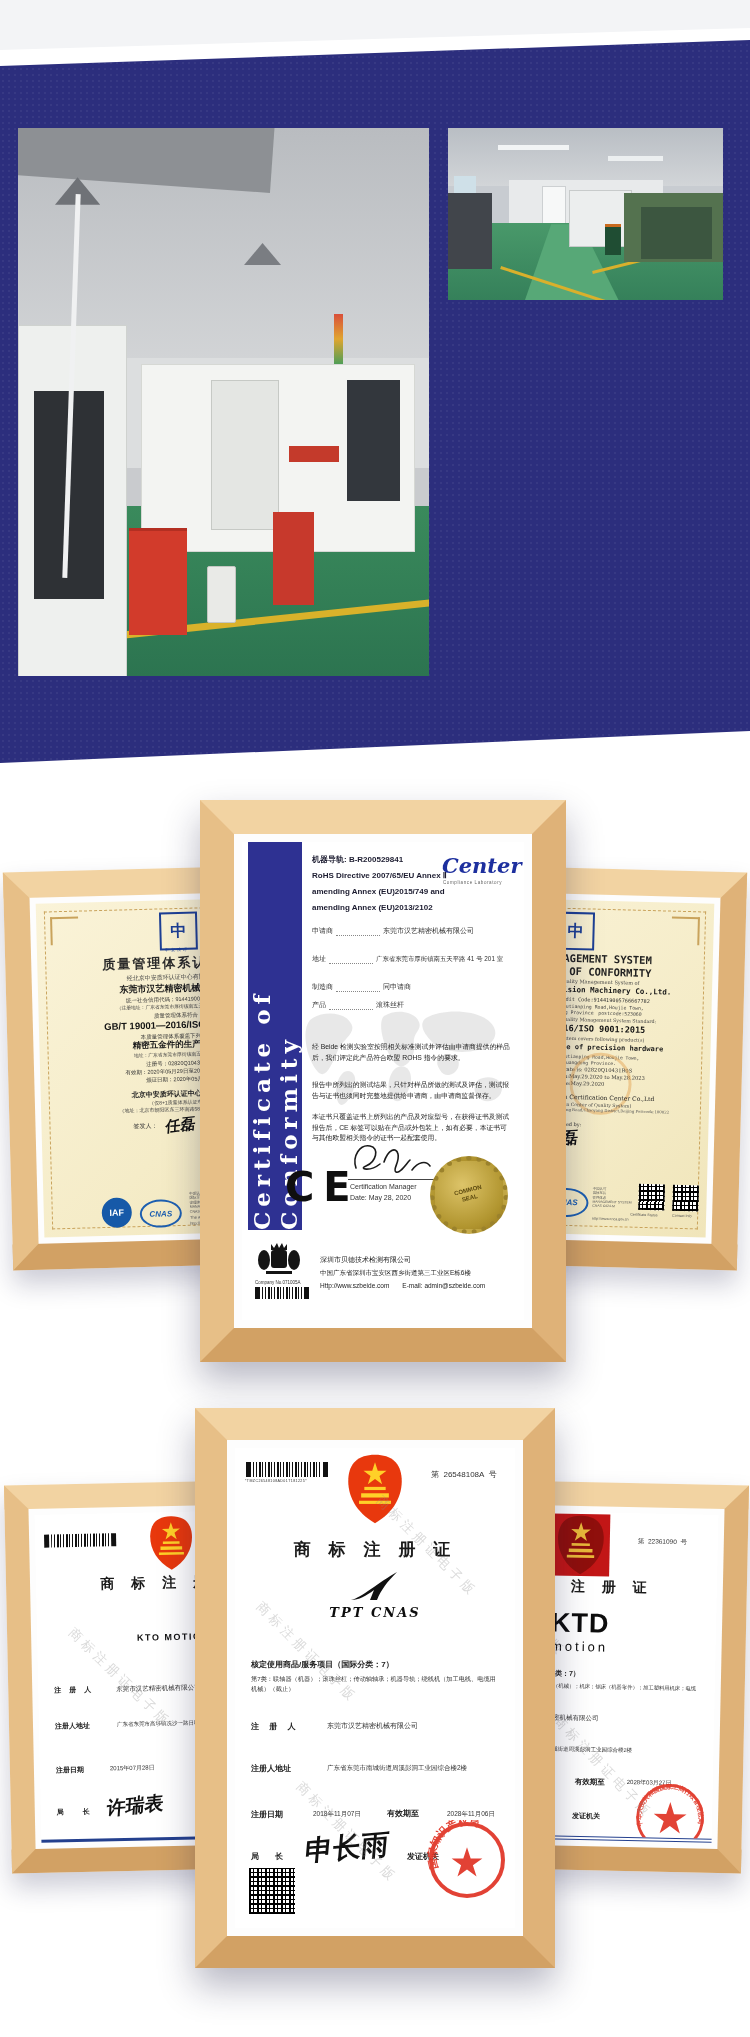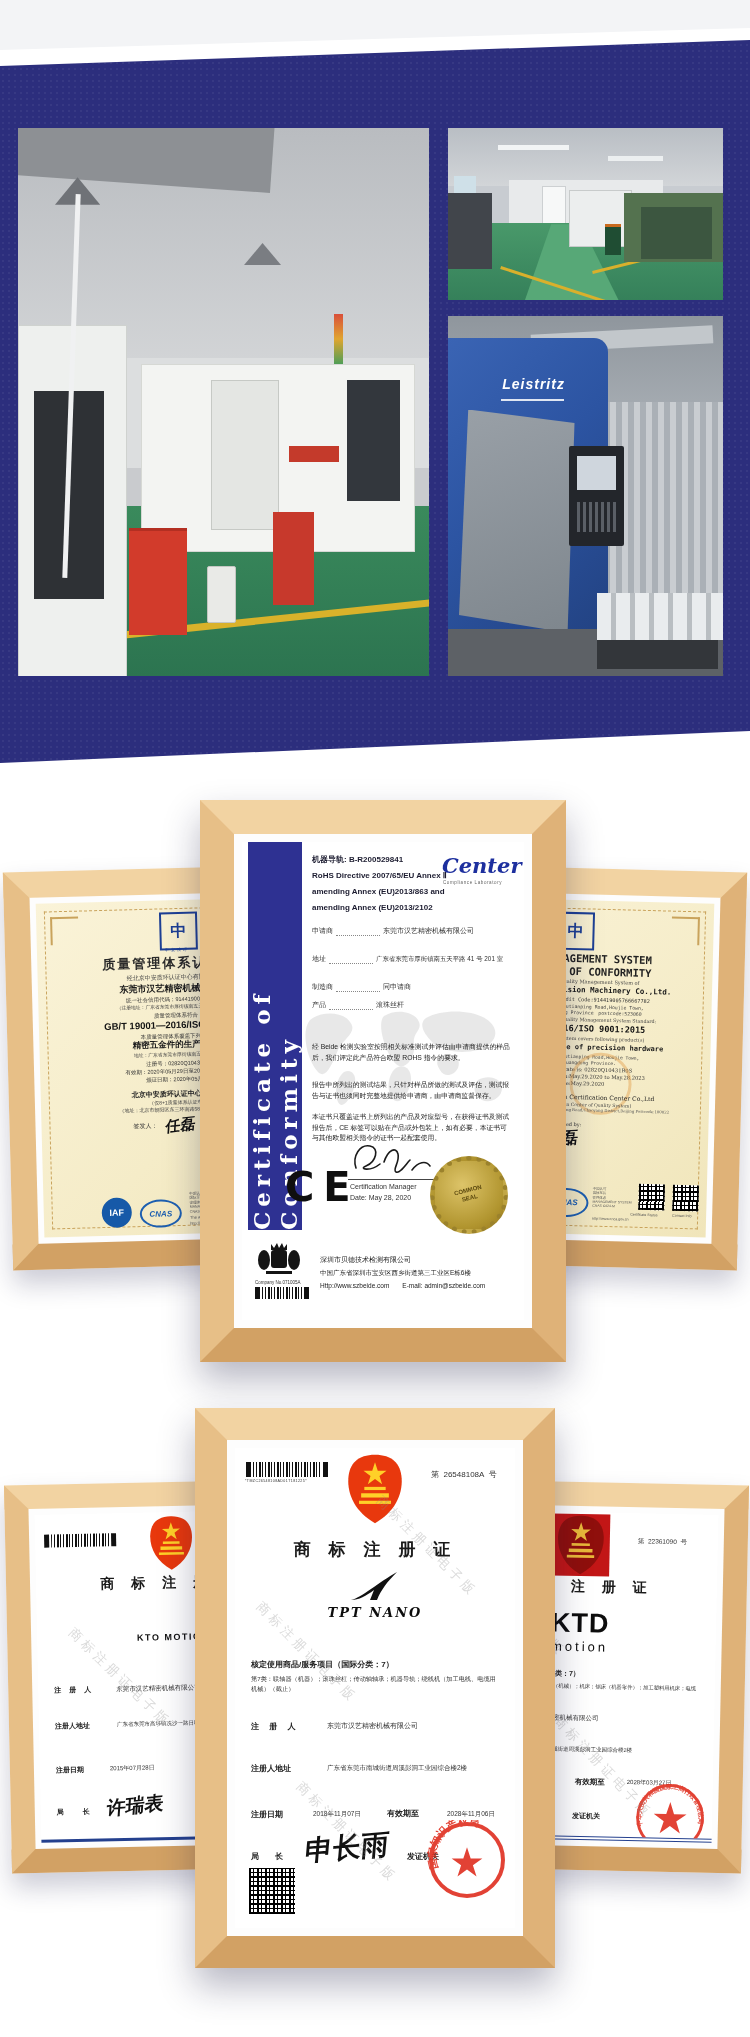--- a/index.html
+++ b/index.html
@@ -88,37 +88,20 @@
       <div class="L" style="left:28%;bottom:0;width:34%;height:44%;background:#57a877;clip-path:polygon(28% 0,60% 0,100% 100%,0 100%);"></div>
       <div class="L" style="left:18%;bottom:8%;width:40%;height:3px;background:#d9b02c;transform:rotate(18deg);"></div>
       <div class="L" style="left:52%;bottom:22%;width:36%;height:3px;background:#d9b02c;transform:rotate(-14deg);"></div>
       <div class="L" style="left:0;top:38%;width:16%;height:44%;background:#41454b;"></div>
       <div class="L" style="left:44%;top:36%;width:22%;height:32%;background:#eceeee;border:1px solid #c8cbcb;"></div>
       <div class="L" style="left:64%;top:38%;width:36%;height:40%;background:#54724f;"></div>
       <div class="L" style="left:70%;top:46%;width:26%;height:30%;background:#3c5640;"></div>
       <div class="L" style="left:57%;top:56%;width:6%;height:16%;background:#1f4d33;border-top:3px solid #c96a1e;"></div>
     </div>
 
-    <div class="ph" style="left:448px;top:316px;width:275px;height:360px;background:#9ba1a7;">
-      <div class="L" style="left:0;top:0;width:100%;height:32%;background:linear-gradient(180deg,#8f969d,#aab0b6);"></div>
-      <div class="L" style="left:30%;top:4%;width:66%;height:5%;background:#c2c7cb;transform:rotate(-3deg);"></div>
-      <div class="L" style="right:0;top:24%;width:50%;height:54%;background:repeating-linear-gradient(90deg,#c9cdd1 0 6px,#aab0b6 6px 12px);"></div>
-      <div class="L" style="left:0;top:6%;width:58%;height:90%;background:linear-gradient(135deg,#3a64b4 0%,#2c54a2 45%,#21407e 100%);border-radius:0 14px 8px 0;">
-        <div class="t" style="left:34%;top:12%;color:#fff;font-style:italic;font-weight:bold;font-size:14px;letter-spacing:1px;">Leistritz</div>
-        <div class="L" style="left:33%;top:19%;width:40%;height:2px;background:#dfe6f2;"></div>
-      </div>
-      <div class="L" style="left:4%;top:26%;width:42%;height:62%;background:linear-gradient(160deg,#99a0a7,#7e868d);clip-path:polygon(8% 0,100% 6%,94% 100%,0 92%);"></div>
-      <div class="L" style="left:44%;top:36%;width:20%;height:28%;background:#23262b;border-radius:2px;">
-        <div class="L" style="left:15%;top:10%;width:70%;height:34%;background:#cfd6dd;"></div>
-        <div class="L" style="left:15%;top:56%;width:70%;height:30%;background:repeating-linear-gradient(90deg,#5a5f66 0 3px,#23262b 3px 6px);"></div>
-      </div>
-      <div class="L" style="left:0;bottom:0;width:100%;height:13%;background:#5d6166;"></div>
-      <div class="L" style="right:0;bottom:10%;width:46%;height:13%;background:repeating-linear-gradient(90deg,#e9ecee 0 14px,#b9bec2 14px 19px);"></div>
-      <div class="L" style="right:2%;bottom:2%;width:44%;height:8%;background:#33363a;"></div>
-    </div>
   </div>
 
   <div class="frame" style="left:8px;top:868px;width:344px;height:398px;border-width:26px;transform:rotate(-1.5deg);z-index:2;">
     <div class="paper cream" style="inset:6px;">
       <div class="goldline" style="inset:8px;"></div>
       <div class="cornerTL" style="left:14px;top:14px;"></div>
       <div class="cornerBR" style="right:14px;bottom:14px;"></div>
       <div class="L" style="left:123px;top:12px;width:34px;height:34px;border:2px solid #1d3f94;display:flex;align-items:center;justify-content:center;">
         <span style="color:#1d3f94;font-weight:bold;font-size:16px;font-family:'DejaVu Serif',serif;">中</span>
       </div>
@@ -223,21 +206,21 @@
           <path d="M186 78 C196 72 210 76 210 86 C210 96 198 102 190 98 C182 94 180 84 186 78 Z"></path>
         </g>
       </svg>
 
       <div class="banner" style="left:6px;top:0;width:54px;height:388px;">
         <span>Certificate of Conformity</span>
       </div>
 
       <div class="t" style="left:70px;top:13px;font-size:8px;font-weight:bold;color:#1c1c30;">机器导轨: B-R200529841</div>
       <div class="t" style="left:70px;top:29px;font-size:8px;font-weight:bold;color:#1c1c30;">RoHS Directive 2007/65/EU Annex Ⅱ</div>
-      <div class="t" style="left:70px;top:45px;font-size:8px;font-weight:bold;color:#1c1c30;">amending Annex (EU)2013/863 and</div>
+      <div class="t" style="left:70px;top:45px;font-size:8px;font-weight:bold;color:#1c1c30;">amending Annex (EU)2015/749 and</div>
       <div class="t" style="left:70px;top:61px;font-size:8px;font-weight:bold;color:#1c1c30;">amending Annex (EU)2013/2102</div>
 
       <div class="t serif" style="left:200px;top:12px;font-size:21px;font-weight:bold;font-style:italic;color:#1d2f9e;">Center</div>
       <div class="t" style="left:201px;top:38px;font-size:4.5px;letter-spacing:.6px;color:#666;">Compliance Laboratory</div>
 
       <div class="fld" style="left:70px;top:84px;width:200px;">
         <span>申请商</span>
           <span class="dots"></span>
           <span>东莞市汉艺精密机械有限公司</span>
       </div>
@@ -377,21 +360,21 @@
           <rect x="17" y="38" width="26" height="4" fill="#ffd028"></rect>
           <rect x="15" y="45" width="30" height="3" fill="#ffd028"></rect>
       </svg>
       <div class="t" style="left:196px;top:22px;font-size:8px;color:#333;">
         <span>第</span>&nbsp;&nbsp;<span>26548108A</span>&nbsp;&nbsp;<span>号</span>
       </div>
       <div class="t serif" style="left:0;top:92px;width:280px;text-align:center;font-size:17px;font-weight:bold;letter-spacing:6px;color:#1a1a1a;">商 标 注 册 证</div>
       <svg width="52" height="34" viewBox="0 0 52 34" style="position:absolute;left:114px;top:122px;">
         <path d="M2 30 C12 28 30 12 48 2 C38 12 32 20 28 30 L21 30 L25 20 C17 26 10 30 2 30 Z" fill="#111"></path>
       </svg>
-      <div class="t serif" style="left:0;top:158px;width:280px;text-align:center;font-size:13px;font-weight:bold;font-style:italic;letter-spacing:2px;color:#0d0d0d;">TPT NANO</div>
+      <div class="t serif" style="left:0;top:158px;width:280px;text-align:center;font-size:13px;font-weight:bold;font-style:italic;letter-spacing:2px;color:#0d0d0d;">TPT CNAS</div>
       <div class="t" style="left:16px;top:212px;font-size:8px;font-weight:bold;">核定使用商品/服务项目（国际分类：7）</div>
       <div class="L" style="left:16px;top:226px;width:250px;font-size:6.2px;line-height:9.5px;color:#333;white-space:normal;">第7类：联轴器（机器）；滚珠丝杠；传动轴轴承；机器导轨；绕线机（加工电线、电缆用机械）（截止）</div>
       <div class="t" style="left:16px;top:274px;font-size:8px;font-weight:bold;letter-spacing:4px;">注 册 人</div>
       <div class="t" style="left:92px;top:274px;font-size:7px;color:#333;">东莞市汉艺精密机械有限公司</div>
       <div class="t" style="left:16px;top:316px;font-size:8px;font-weight:bold;">注册人地址</div>
       <div class="t" style="left:92px;top:316px;font-size:6.5px;color:#333;">广东省东莞市南城街道周溪彭洞工业园综合楼2楼</div>
       <div class="t" style="left:16px;top:362px;font-size:8px;font-weight:bold;">注册日期</div>
       <div class="t" style="left:78px;top:362px;font-size:6.5px;color:#333;">2018年11月07日</div>
       <div class="t" style="left:152px;top:361px;font-size:8px;font-weight:bold;">有效期至</div>
       <div class="t" style="left:212px;top:362px;font-size:6.5px;color:#333;">2028年11月06日</div>

